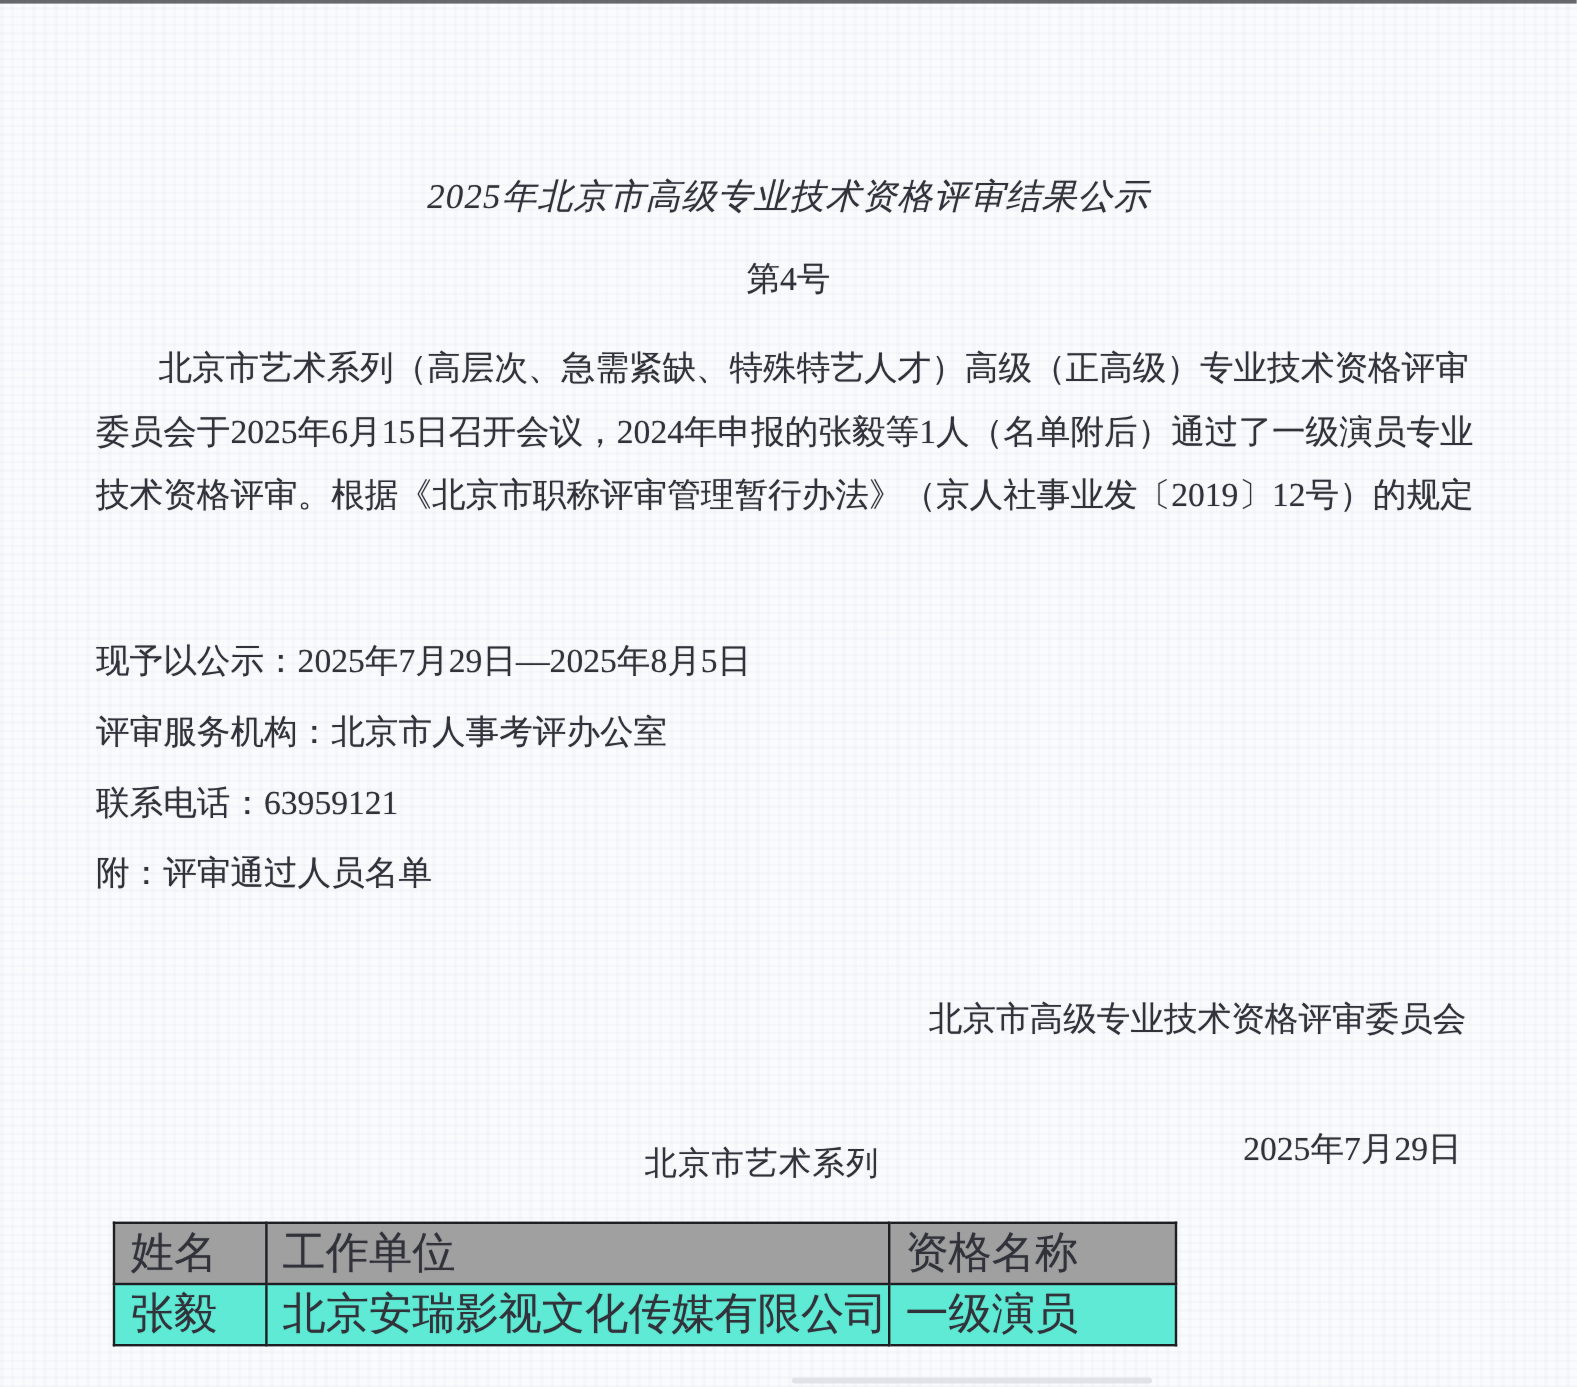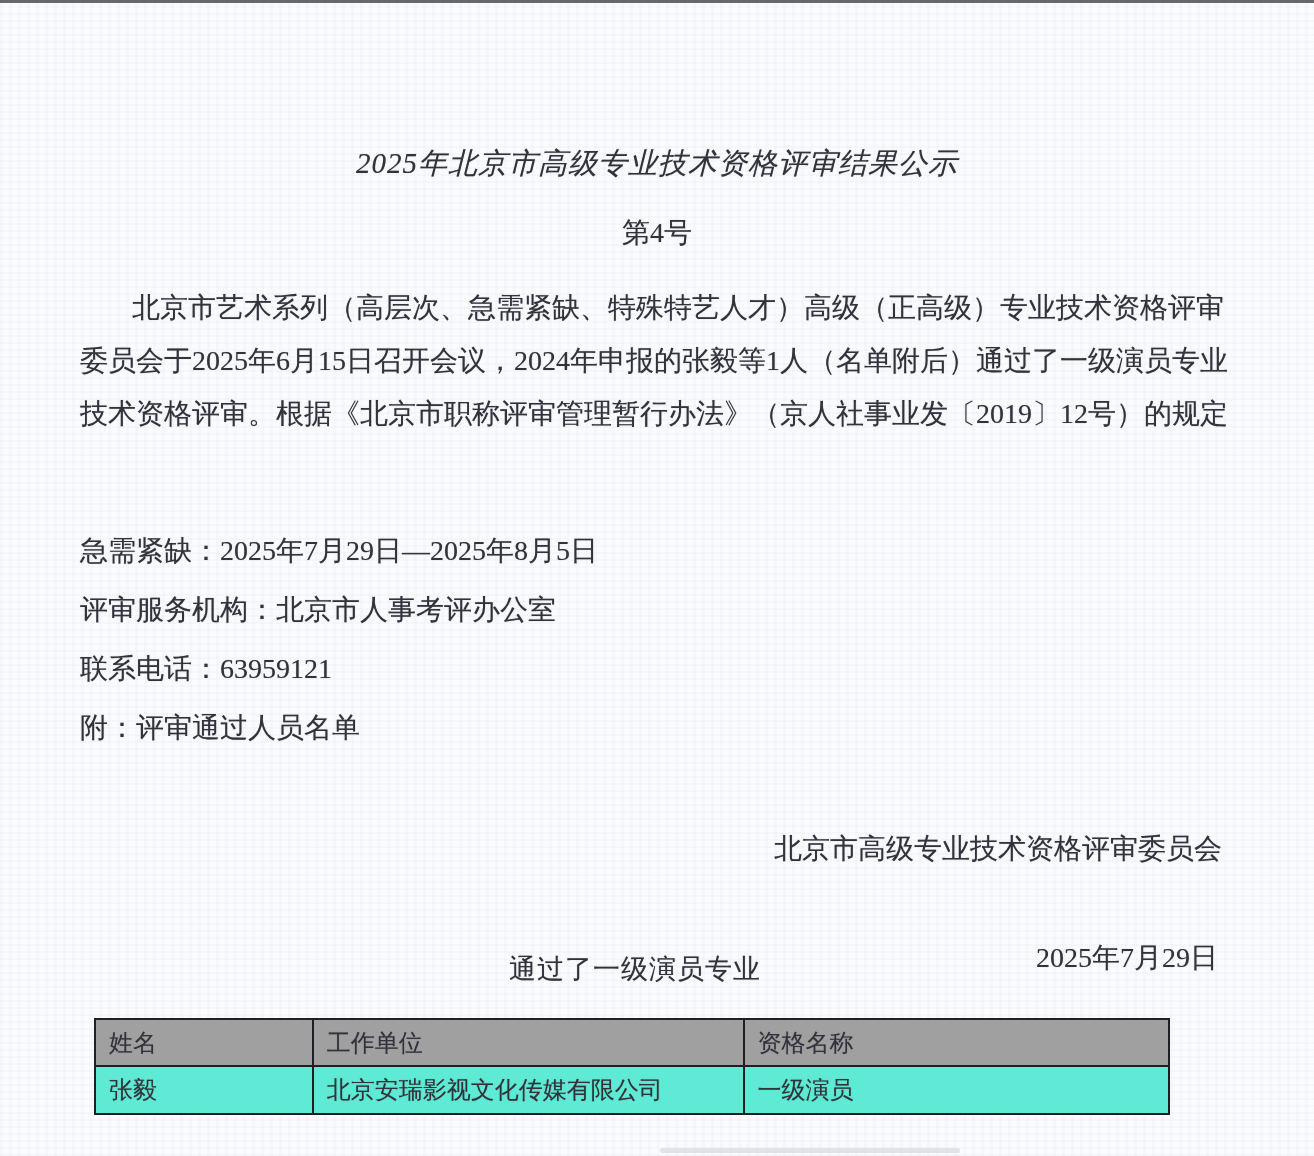--- a/index.html
+++ b/index.html
@@ -31,23 +31,23 @@
   .doc-number{position:absolute;top:214px;left:0;width:100%;text-align:center;}
   .para{position:absolute;top:281px;left:80px;width:1152px;line-height:53px;}
   .para .pline{height:53px;}
   .para .pline:first-child{padding-left:52px;}
   .info-line{position:absolute;left:80px;height:40px;}
   .info-1{top:532px;} .info-2{top:591px;} .info-3{top:650px;} .info-4{top:709px;}
   .sig-org{position:absolute;top:830px;right:92px;text-align:right;}
   .sig-date{position:absolute;top:891px;right:96px;text-align:right;margin-top:48px;}
   .list-title{position:absolute;top:951px;left:94px;width:1082px;text-align:center;font-size:27px;letter-spacing:1px;}
   table.roster{
-    position:absolute;top:1018px;left:94px;width:1076px;
+    position:absolute;top:1018px;left:94px;width:887px;
     border-collapse:collapse;
-    font-size:24px;
+    font-size:36px;
   }
   table.roster th,table.roster td{
     border:2px solid var(--table-border);
     text-align:left;
     padding:0 0 0 13px;
     font-weight:normal;
     text-shadow:0 0 1px rgba(64,66,78,.45);
     white-space:nowrap;
   }
   table.roster th{background:var(--table-header-bg);height:47px;}
@@ -62,29 +62,29 @@
 
 <div class="doc-title txt">2025年北京市高级专业技术资格评审结果公示</div>
 <div class="doc-number txt">第4号</div>
 
 <div class="para">
   <div class="pline txt">北京市艺术系列（高层次、急需紧缺、特殊特艺人才）高级（正高级）专业技术资格评审</div>
   <div class="pline txt">委员会于2025年6月15日召开会议，2024年申报的张毅等1人（名单附后）通过了一级演员专业</div>
   <div class="pline txt">技术资格评审。根据《北京市职称评审管理暂行办法》（京人社事业发〔2019〕12号）的规定</div>
 </div>
 
-<div class="info-line info-1 txt">急需紧缺：2025年7月29日—2025年8月5日</div>
+<div class="info-line info-1 txt">现予以公示：2025年7月29日—2025年8月5日</div>
 <div class="info-line info-2 txt">评审服务机构：北京市人事考评办公室</div>
 <div class="info-line info-3 txt">联系电话：63959121</div>
 <div class="info-line info-4 txt">附：评审通过人员名单</div>
 
 <div class="sig-org txt">北京市高级专业技术资格评审委员会</div>
 <div class="sig-date txt">2025年7月29日</div>
 
-<div class="list-title txt">通过了一级演员专业</div>
+<div class="list-title txt">北京市艺术系列</div>
 
 <table class="roster">
   <colgroup>
     <col class="col-name">
       <col class="col-org">
       <col class="col-title">
   </colgroup>
   <thead>
     <tr>
       <th>姓名</th>

